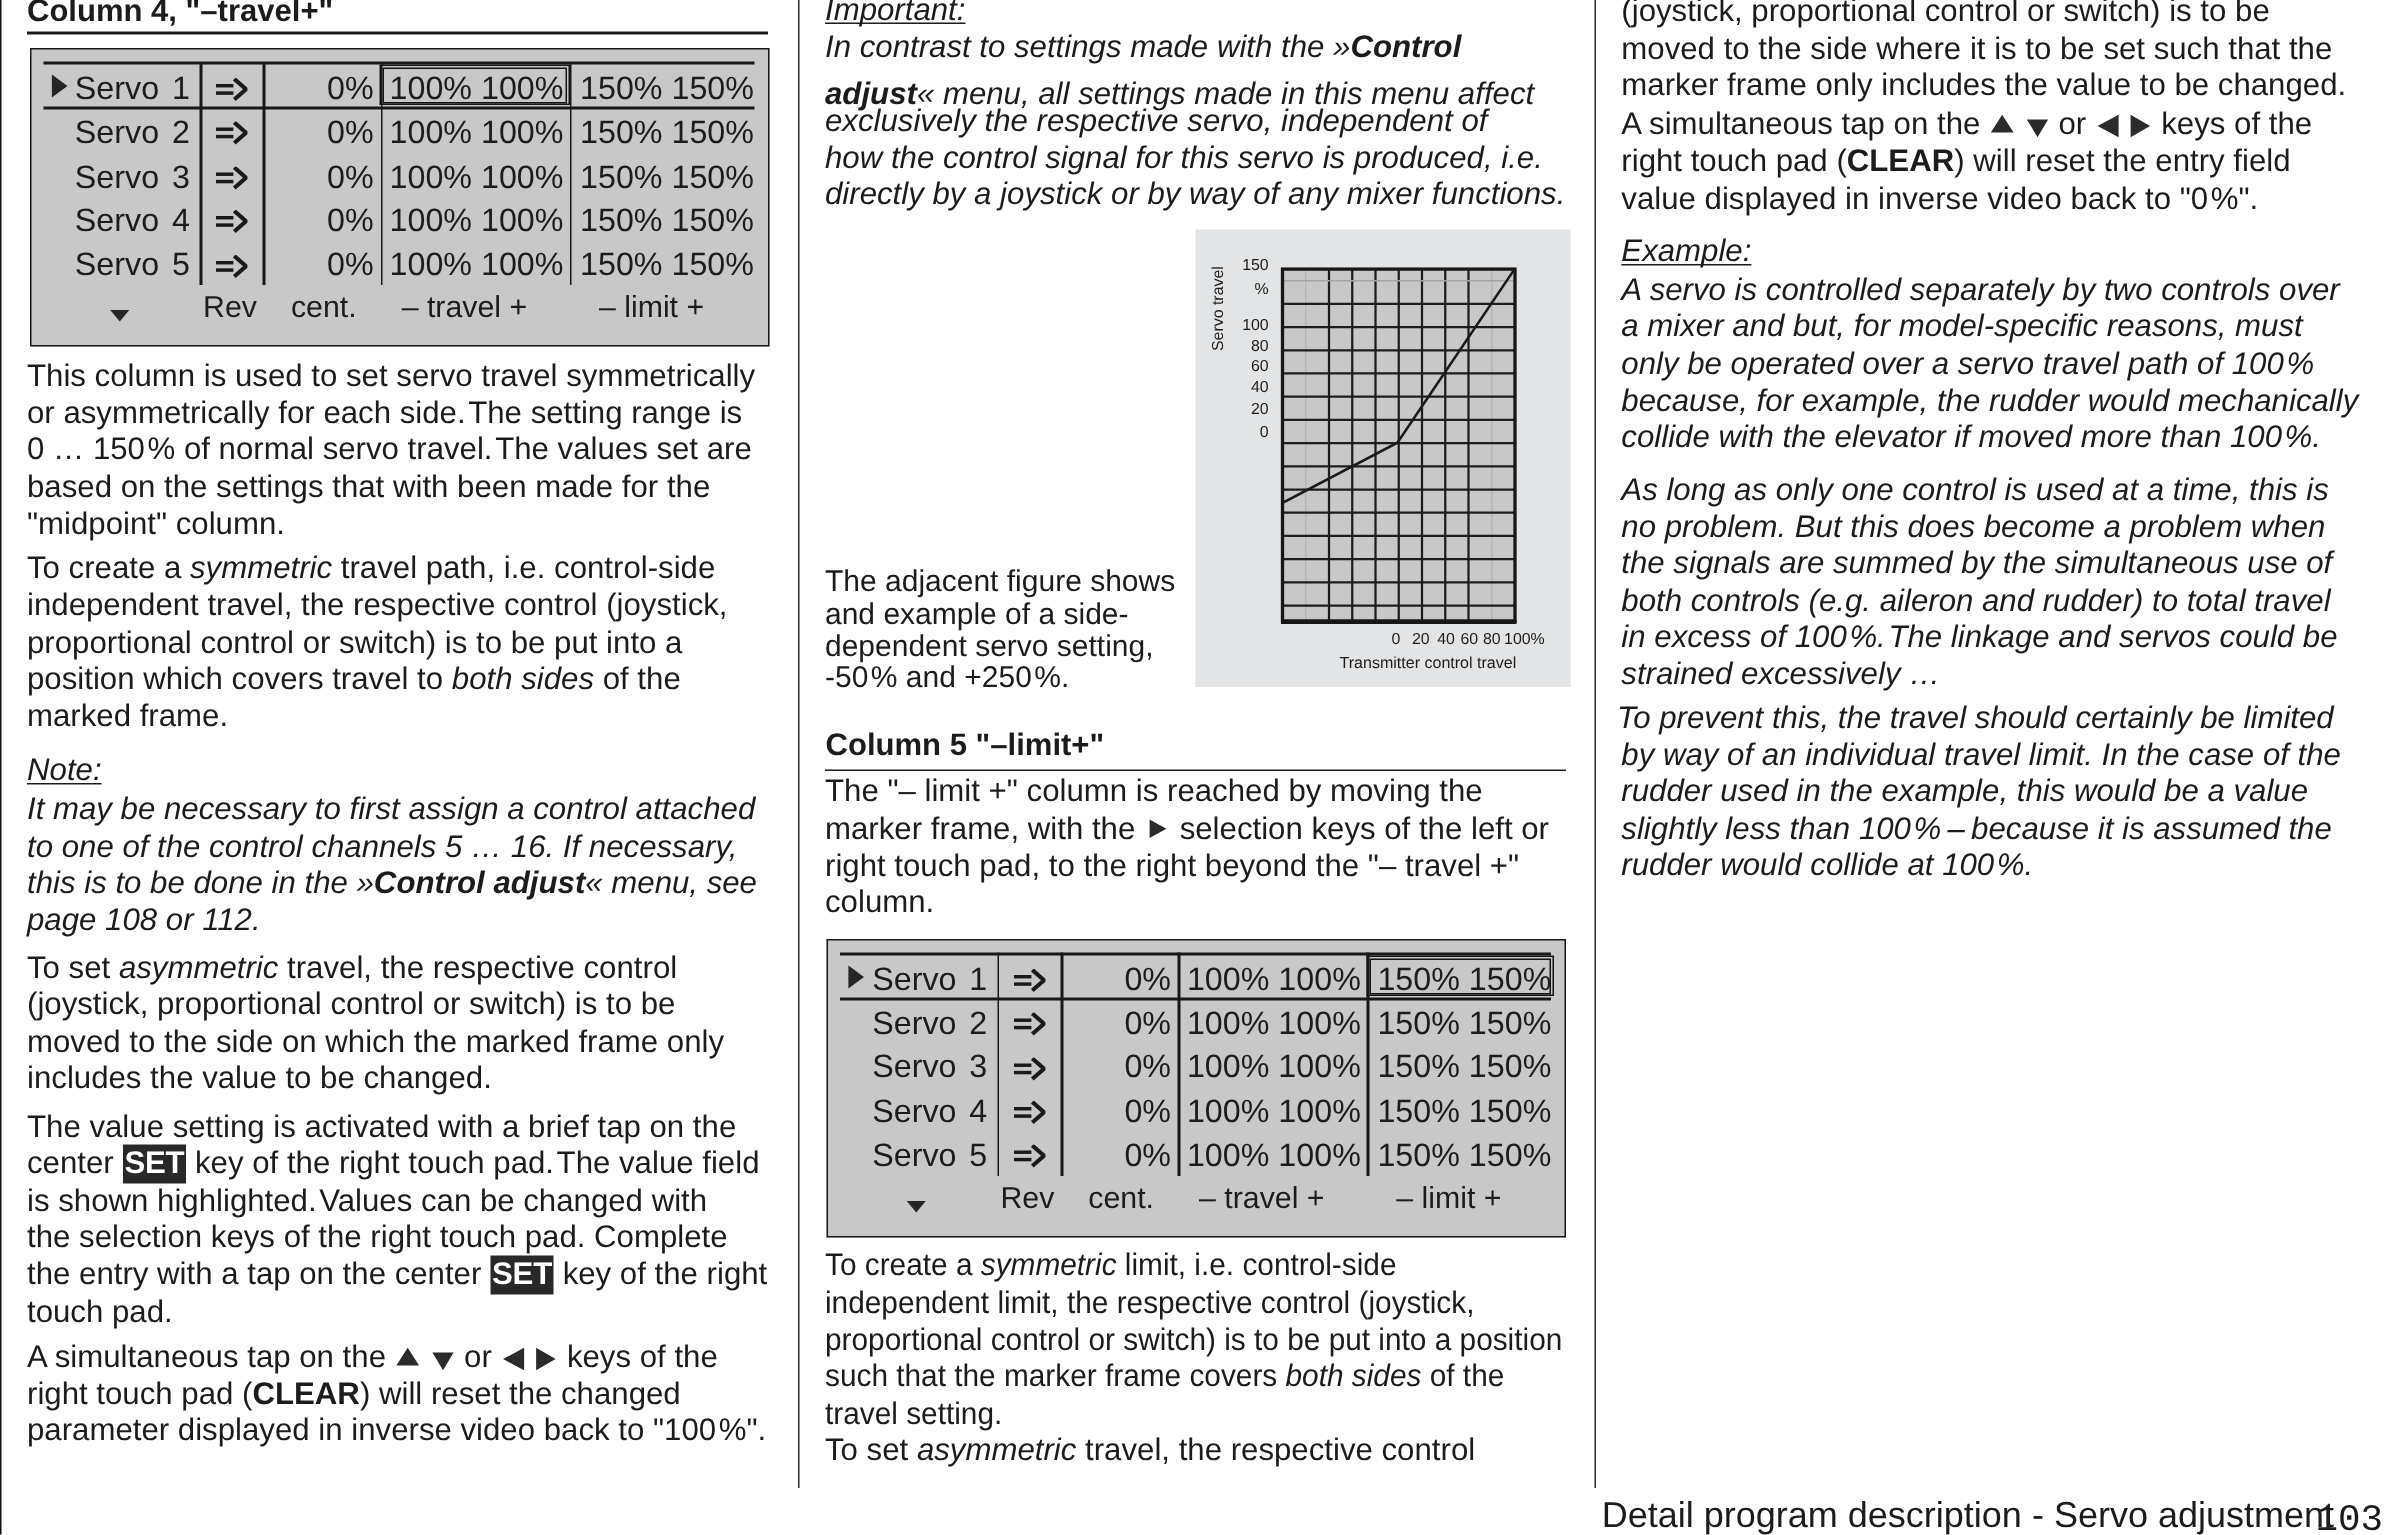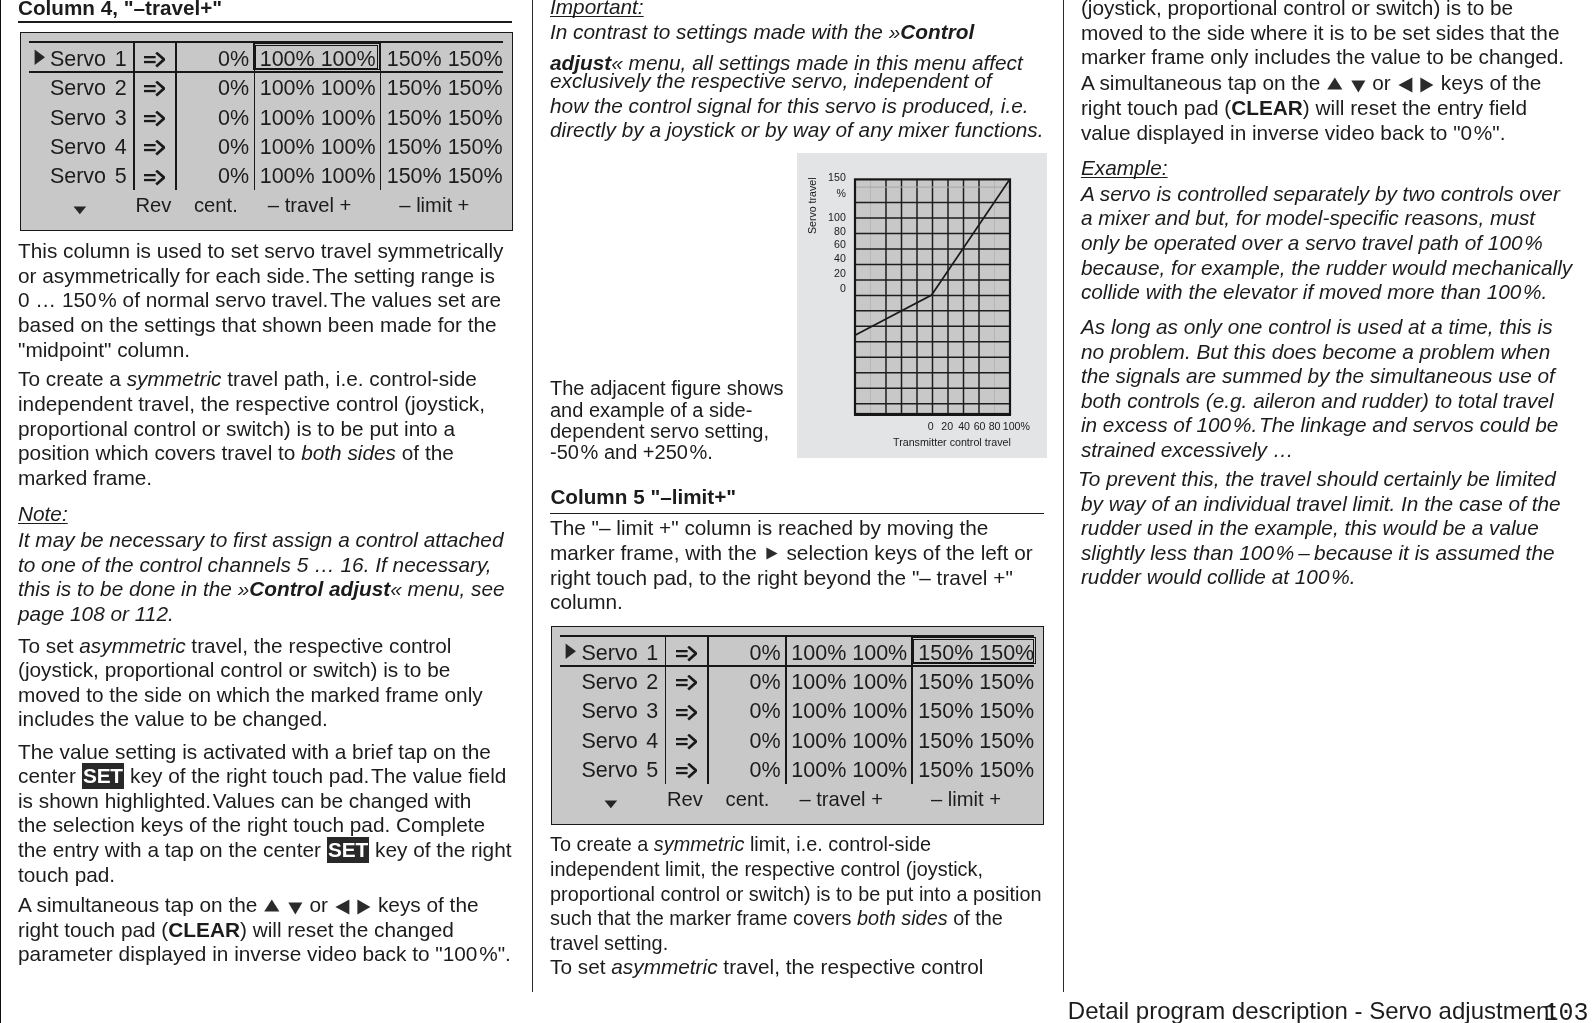--- a/index.html
+++ b/index.html
@@ -116,21 +116,21 @@
       </svg>
 <div class="foot" style="left:114.60px;top:161.43px">Rev</div>
 <div class="foot" style="left:173.20px;top:161.43px">cent.</div>
 <div class="foot" style="left:247.00px;top:161.43px">– travel +</div>
 <div class="foot" style="left:378.50px;top:161.43px">– limit +</div>
 </div>
 <div class="pb">
 <p class="para" style="left:18.0px;top:241.22px">This column is used to set servo travel symmetrically</p>
 <p class="para" style="left:18.0px;top:265.82px">or asymmetrically for each side. The setting range is</p>
 <p class="para" style="left:18.0px;top:290.42px">0 … 150 % of normal servo travel. The values set are</p>
-<p class="para" style="left:18.0px;top:315.02px">based on the settings that shown been made for the</p>
+<p class="para" style="left:18.0px;top:315.02px">based on the settings that with been made for the</p>
 <p class="para" style="left:18.0px;top:339.62px">"midpoint" column.</p>
 </div>
 <div class="pb">
 <p class="para" style="left:18.0px;top:369.32px">To create a <i>symmetric</i> travel path, i.e. control-side</p>
 <p class="para" style="left:18.0px;top:393.92px">independent travel, the respective control (joystick,</p>
 <p class="para" style="left:18.0px;top:418.52px">proportional control or switch) is to be put into a</p>
 <p class="para" style="left:18.0px;top:443.12px">position which covers travel to <i>both sides</i> of the</p>
 <p class="para" style="left:18.0px;top:467.72px">marked frame.</p>
 </div>
 <div class="pb">
@@ -316,21 +316,21 @@
 <p class="para sq" style="left:550.0px;top:858.92px">independent limit, the respective control (joystick,</p>
 <p class="para sq" style="left:550.0px;top:883.52px">proportional control or switch) is to be put into a position</p>
 <p class="para sq" style="left:550.0px;top:908.12px">such that the marker frame covers <i>both sides</i> of the</p>
 <p class="para sq" style="left:550.0px;top:932.72px">travel setting.</p>
 </div>
 <div class="pb">
 <p class="para" style="left:550.0px;top:956.92px">To set <i>asymmetric</i> travel, the respective control</p>
 </div>
 <div class="pb">
 <p class="para" style="left:1080.9px;top:-1.98px">(joystick, proportional control or switch) is to be</p>
-<p class="para" style="left:1080.9px;top:22.62px">moved to the side where it is to be set sides that the</p>
+<p class="para" style="left:1080.9px;top:22.62px">moved to the side where it is to be set such that the</p>
 <p class="para" style="left:1080.9px;top:47.22px">marker frame only includes the value to be changed.</p>
 </div>
 <div class="pb">
 <p class="para" style="left:1080.9px;top:73.32px">A simultaneous tap on the <svg class="gi gu" width="16" height="13" viewBox="0 0 16 13">
           <polygon points="7.8,0.5 15.4,12.4 0.2,12.4" fill="#2b2b2b"></polygon>
         </svg><span class="gsp"></span><svg class="gi gd" width="15" height="13" viewBox="0 0 15 13">
           <polygon points="0.3,0.6 14.4,0.6 7.35,12.5" fill="#2b2b2b"></polygon>
         </svg> or <svg class="gi gh" width="15" height="16" viewBox="0 0 15 16">
           <polygon points="0.4,8.0 14.4,0.5 14.4,15.5" fill="#2b2b2b"></polygon>
         </svg><span class="gsp"></span><svg class="gi gh" width="14" height="16" viewBox="0 0 14 16">

